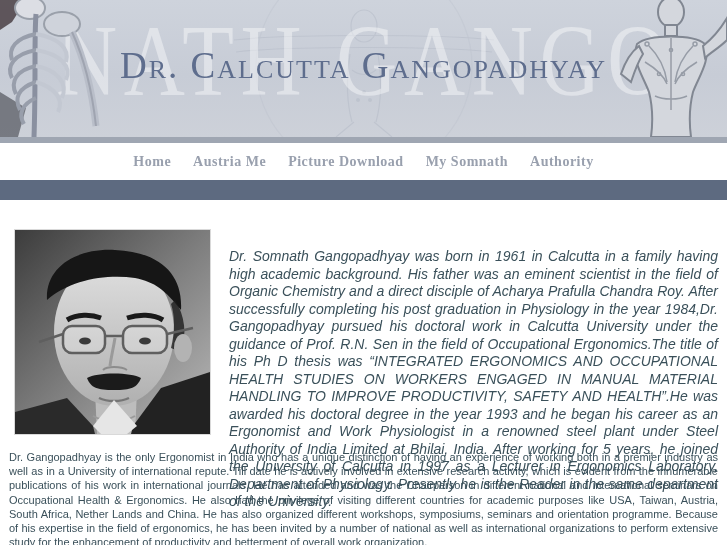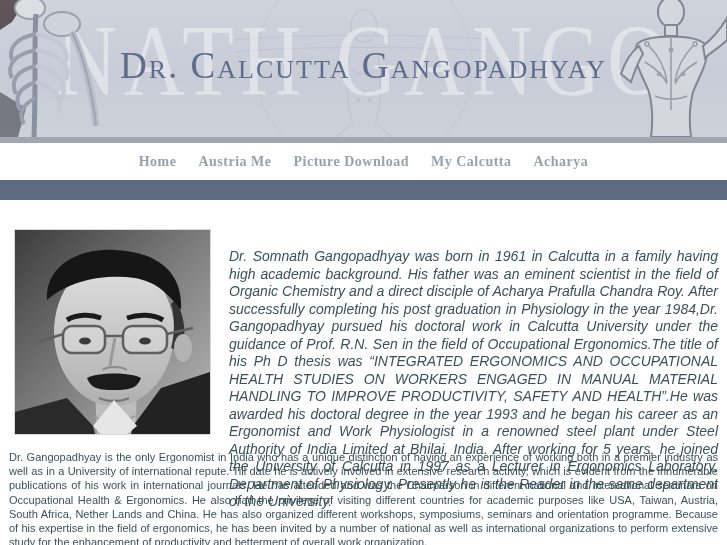--- a/index.html
+++ b/index.html
@@ -131,22 +131,22 @@
 
   <h1 class="banner-title">Dr. Calcutta Gangopadhyay</h1>
 </div>
 
 <div class="strip"></div>
 
 <div class="nav">
   <a>Home</a>
   <a>Austria Me</a>
   <a>Picture Download</a>
-  <a>My Calcutta</a>
-  <a>Acharya</a>
+  <a>My Somnath</a>
+  <a>Authority</a>
 </div>
 
 <div class="divider-bar"></div>
 
 <div class="content">
 
   <div class="portrait">
     <svg width="195" height="204" viewBox="0 0 195 204">
       <defs>
         <linearGradient id="bgg" x1="0" y1="0" x2="1" y2="1">

